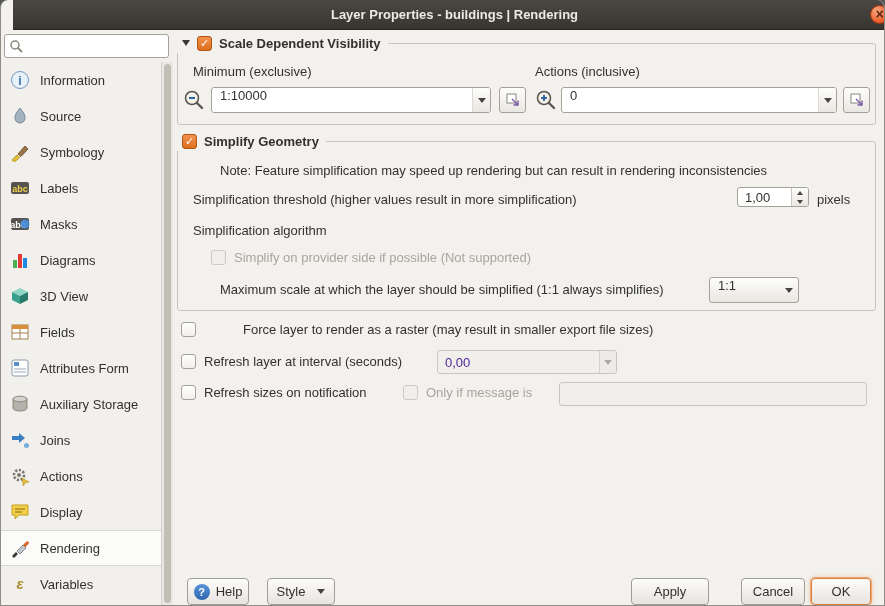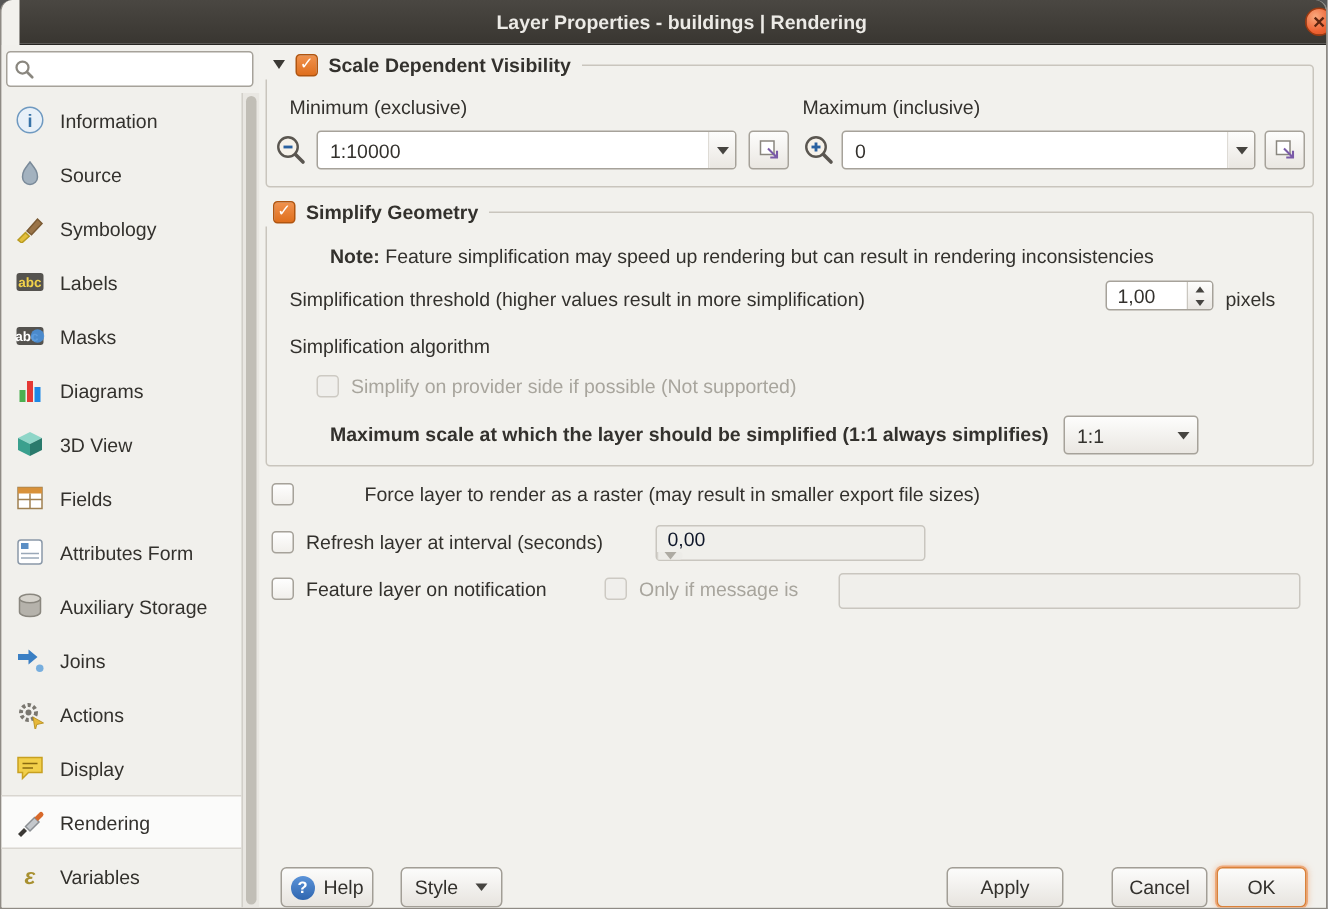--- a/index.html
+++ b/index.html
@@ -38,21 +38,21 @@
   .main { position:absolute; left:172px; top:30px; right:0; bottom:0; background:#f2f1ed; }
   .group { position:absolute; border:1px solid #c9c5bd; border-radius:3px; z-index:1; }
   #group-scale    { left:4px; top:13px;  width:699px; height:82px; }
   #group-simplify { left:4px; top:111px; width:699px; height:170px; }
   .group-title { position:absolute; z-index:2; display:flex; align-items:center; gap:7px;
                  background:#f2f1ed; padding:0 7px; height:20px; font-weight:bold; }
   #scale-title    { left:2px; top:3px; }
   #simplify-title { left:2px; top:101px;text-align:center; }
 
   .flabel { position:absolute; white-space:nowrap; z-index:2; }
-  .b { font-weight:bold;padding-left:27px; }
+  .b { font-weight:normal;padding-left:27px; }
   .dis { color:#a8a59d; }
 
   .row { position:absolute; display:flex; align-items:center; gap:8px; z-index:2; white-space:nowrap; }
 
   
   .cb { width:15px; height:15px; border-radius:3px; display:inline-block; position:relative; flex:none; }
   .cb.on  { background:linear-gradient(#f0924e,#df6f1e); border:1px solid #b05510; }
   .cb.on::after { content:"✓"; position:absolute; left:0; top:-1px; width:100%; text-align:center;
                   color:#fff; font-size:11px; font-weight:bold; line-height:15px; }
   .cb.off { background:linear-gradient(#fefefe,#f1efeb); border:1px solid #a6a29a; }
@@ -63,36 +63,36 @@
             border-top:5px solid #464440; }
   .tri-dn.pale { border-top-color:#aeaba3; }
   .tri-up-s { width:0; height:0; border-left:3px solid transparent; border-right:3px solid transparent;
               border-bottom:4px solid #464440; }
   .tri-dn-s { width:0; height:0; border-left:3px solid transparent; border-right:3px solid transparent;
               border-top:4px solid #464440; }
   .collapse-tri { width:0; height:0; border-left:4px solid transparent; border-right:4px solid transparent;
                   border-top:6px solid #3b3935; }
 
   
-  .combo { position:absolute; height:26px; display:flex; align-items:center; z-index:2;
+  .combo { position:absolute; height:26px; display:flex; z-index:2;
            border:1px solid #a6a29a; border-radius:3px; background:linear-gradient(#fdfdfc,#eae7e2); }
   .combo.editable { background:#fff; }
   .combo .txt { padding:0 8px; flex:1; white-space:nowrap; }
   .combo .dd { width:18px; align-self:stretch; display:flex; align-items:center; justify-content:center; }
   .combo.editable .dd { border-left:1px solid #dedbd5; background:linear-gradient(#fdfdfc,#eae7e2);
                         border-radius:0 2px 2px 0; }
 
   
   .spin { position:absolute; height:20px; display:flex; z-index:2; border:1px solid #a6a29a;
           border-radius:3px; background:#fff; }
   .spin .val { padding:0 7px; display:flex; align-items:center; flex:1; }
   .spin .btns { width:17px; border-left:1px solid #cac7c0; display:flex; flex-direction:column;
                 background:linear-gradient(#fdfdfc,#eae7e2); border-radius:0 2px 2px 0; }
   .spin .btns > span { flex:1; display:flex; align-items:center; justify-content:center; }
-  .spin.disabled, .lineedit.disabled { background:#f0efeb; color:#0f172a; border-color:#c9c6bf;flex-direction:column; }
+  .spin.disabled, .lineedit.disabled { background:#f0efeb; color:#4c1d95; border-color:#c9c6bf; }
   .spin.disabled .btns { background:#edece8; border-left-color:#d5d2cc; }
 
   .lineedit { position:absolute; height:24px; border:1px solid #a6a29a; border-radius:3px; background:#fff; z-index:2; }
 
   
   .flat-ic { position:absolute; z-index:2; display:flex; align-items:center; justify-content:center; }
   .toolbtn { position:absolute; width:27px; height:26px; z-index:2; border:1px solid #a6a29a; border-radius:3px;
              background:linear-gradient(#fdfdfc,#eae7e2); display:flex; align-items:center; justify-content:center; }
 
   
@@ -295,21 +295,21 @@
   <div class="main">
 
     <div class="group" id="group-scale"></div>
     <div class="group-title" id="scale-title">
       <span class="collapse-tri"></span>
       <span class="cb on"></span>
       <span>Scale Dependent Visibility</span>
     </div>
 
     <span class="flabel" style="left:20px; top:34px;">Minimum (exclusive)</span>
-    <span class="flabel" style="left:362px; top:34px;">Maximum (inclusive)</span>
+    <span class="flabel" style="left:362px; top:34px;">Actions (inclusive)</span>
 
     <span class="flat-ic" style="left:8px; top:57px; width:26px; height:26px;">
       <svg width="24" height="24" viewBox="0 0 24 24">
           <circle cx="10" cy="10" r="6.5" fill="#f6f2ea" stroke="#5a5650" stroke-width="1.6"></circle>
           <line x1="7" y1="10" x2="13" y2="10" stroke="#2a61a0" stroke-width="1.9"></line>
           <line x1="15" y1="15" x2="20" y2="20" stroke="#5a5650" stroke-width="2.4" stroke-linecap="round"></line>
         </svg>
     </span>
     <div class="combo editable" style="left:38px; top:57px; width:280px;">
       <span class="txt">1:10000</span>
@@ -398,21 +398,21 @@
       <span class="val">0,00</span>
       <span class="btns">
         <span>
             <span class="tri-dn pale"></span>
           </span>
       </span>
     </div>
 
     <div class="row" style="left:8px; top:355px;">
       <span class="cb off"></span>
-      <span>Feature layer on notification</span>
+      <span>Refresh sizes on notification</span>
     </div>
     <div class="row dis" style="left:230px; top:355px;">
       <span class="cb disabled"></span>
       <span>Only if message is</span>
     </div>
     <div class="lineedit disabled" style="left:386px; top:352px; width:308px;">
       <span></span>
     </div>
 
     <div class="btn" style="left:14px; top:548px; width:62px;">

